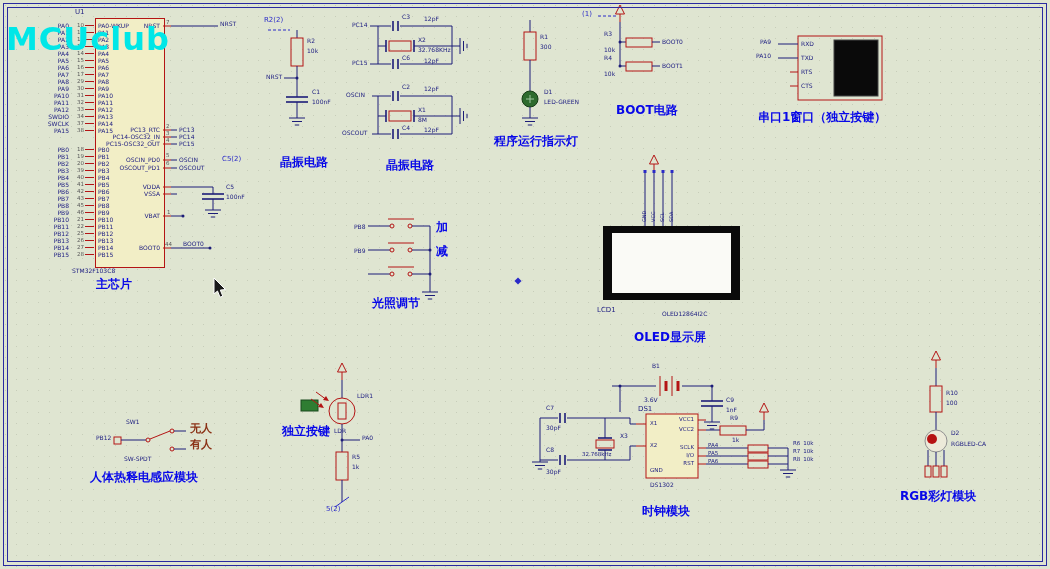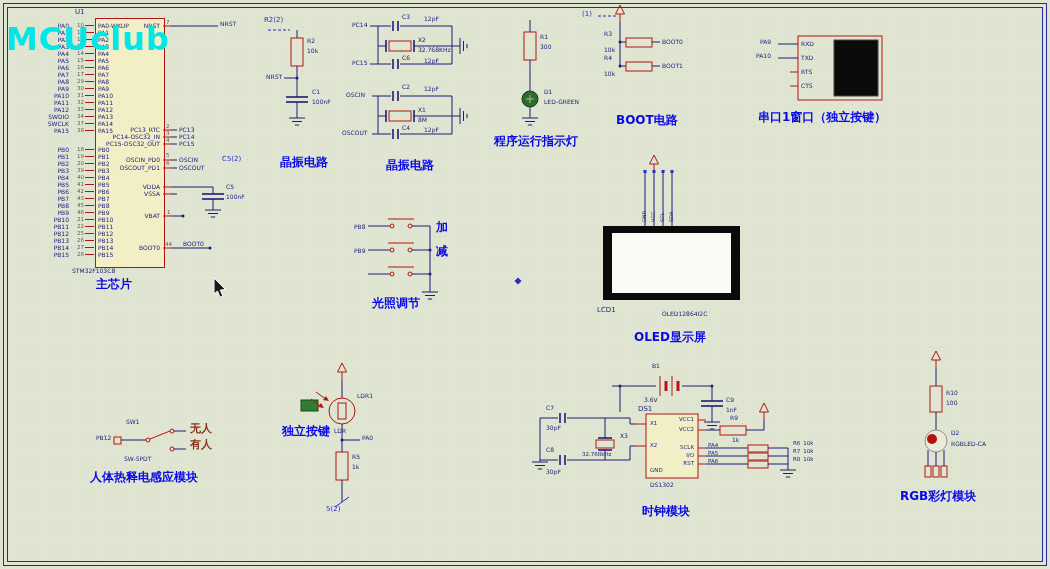--- a/index.html
+++ b/index.html
@@ -640,21 +640,21 @@
   <div class="lbl s6" style="left:544px;top:98px">LED-GREEN</div>
   <div class="lbl mod" style="left:494px;top:134px">程序运行指示灯</div>
 
   <div class="lbl s7 blue" style="left:582px;top:10px">(1)</div>
   <div class="lbl s6" style="left:604px;top:30px">R3</div>
   <div class="lbl s6" style="left:604px;top:46px">10k</div>
   <div class="lbl s6" style="left:604px;top:54px">R4</div>
   <div class="lbl s6" style="left:604px;top:70px">10k</div>
   <div class="lbl s6" style="left:662px;top:38px">BOOT0</div>
   <div class="lbl s6" style="left:662px;top:62px">BOOT1</div>
-  <div class="lbl mod" style="left:616px;top:113px">BOOT电路</div>
+  <div class="lbl mod" style="left:616px;top:103px">BOOT电路</div>
 
   <div class="lbl s6" style="left:760px;top:38px">PA9</div>
   <div class="lbl s6" style="left:756px;top:52px">PA10</div>
   <div class="scol" style="left:801px;top:40px">
 
   <div class="srow">RXD</div>
       <div class="srow">TXD</div>
       <div class="srow">RTS</div>
       <div class="srow">CTS</div>
     </div>

